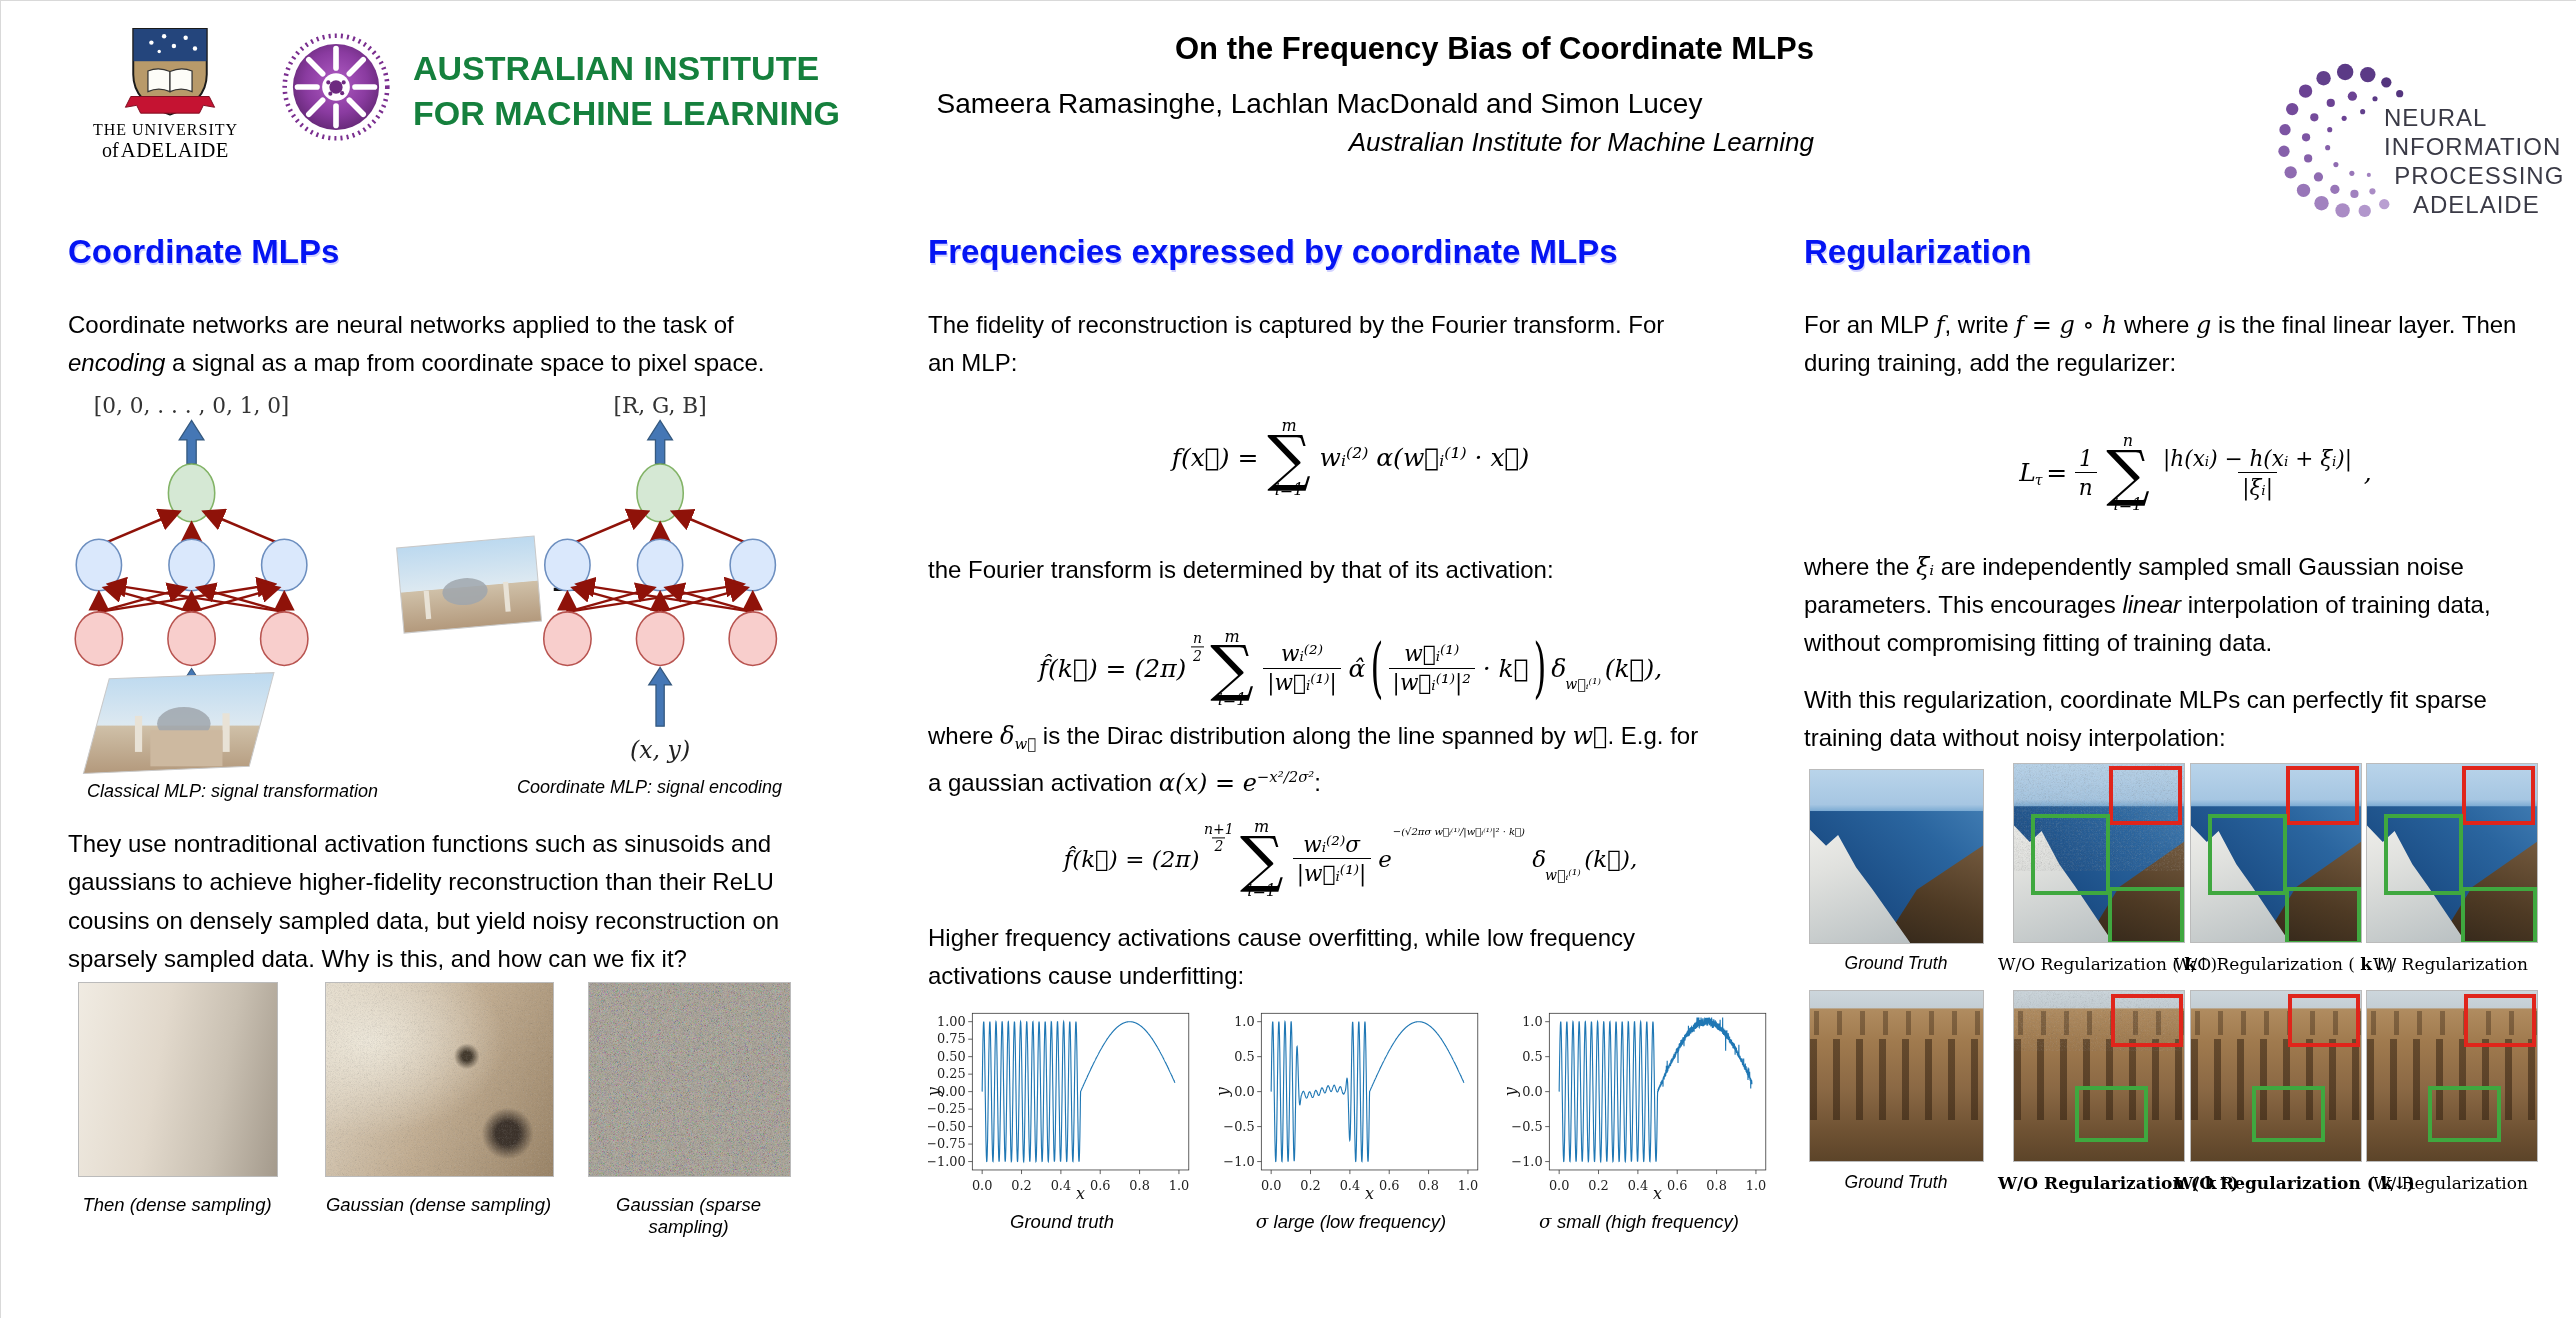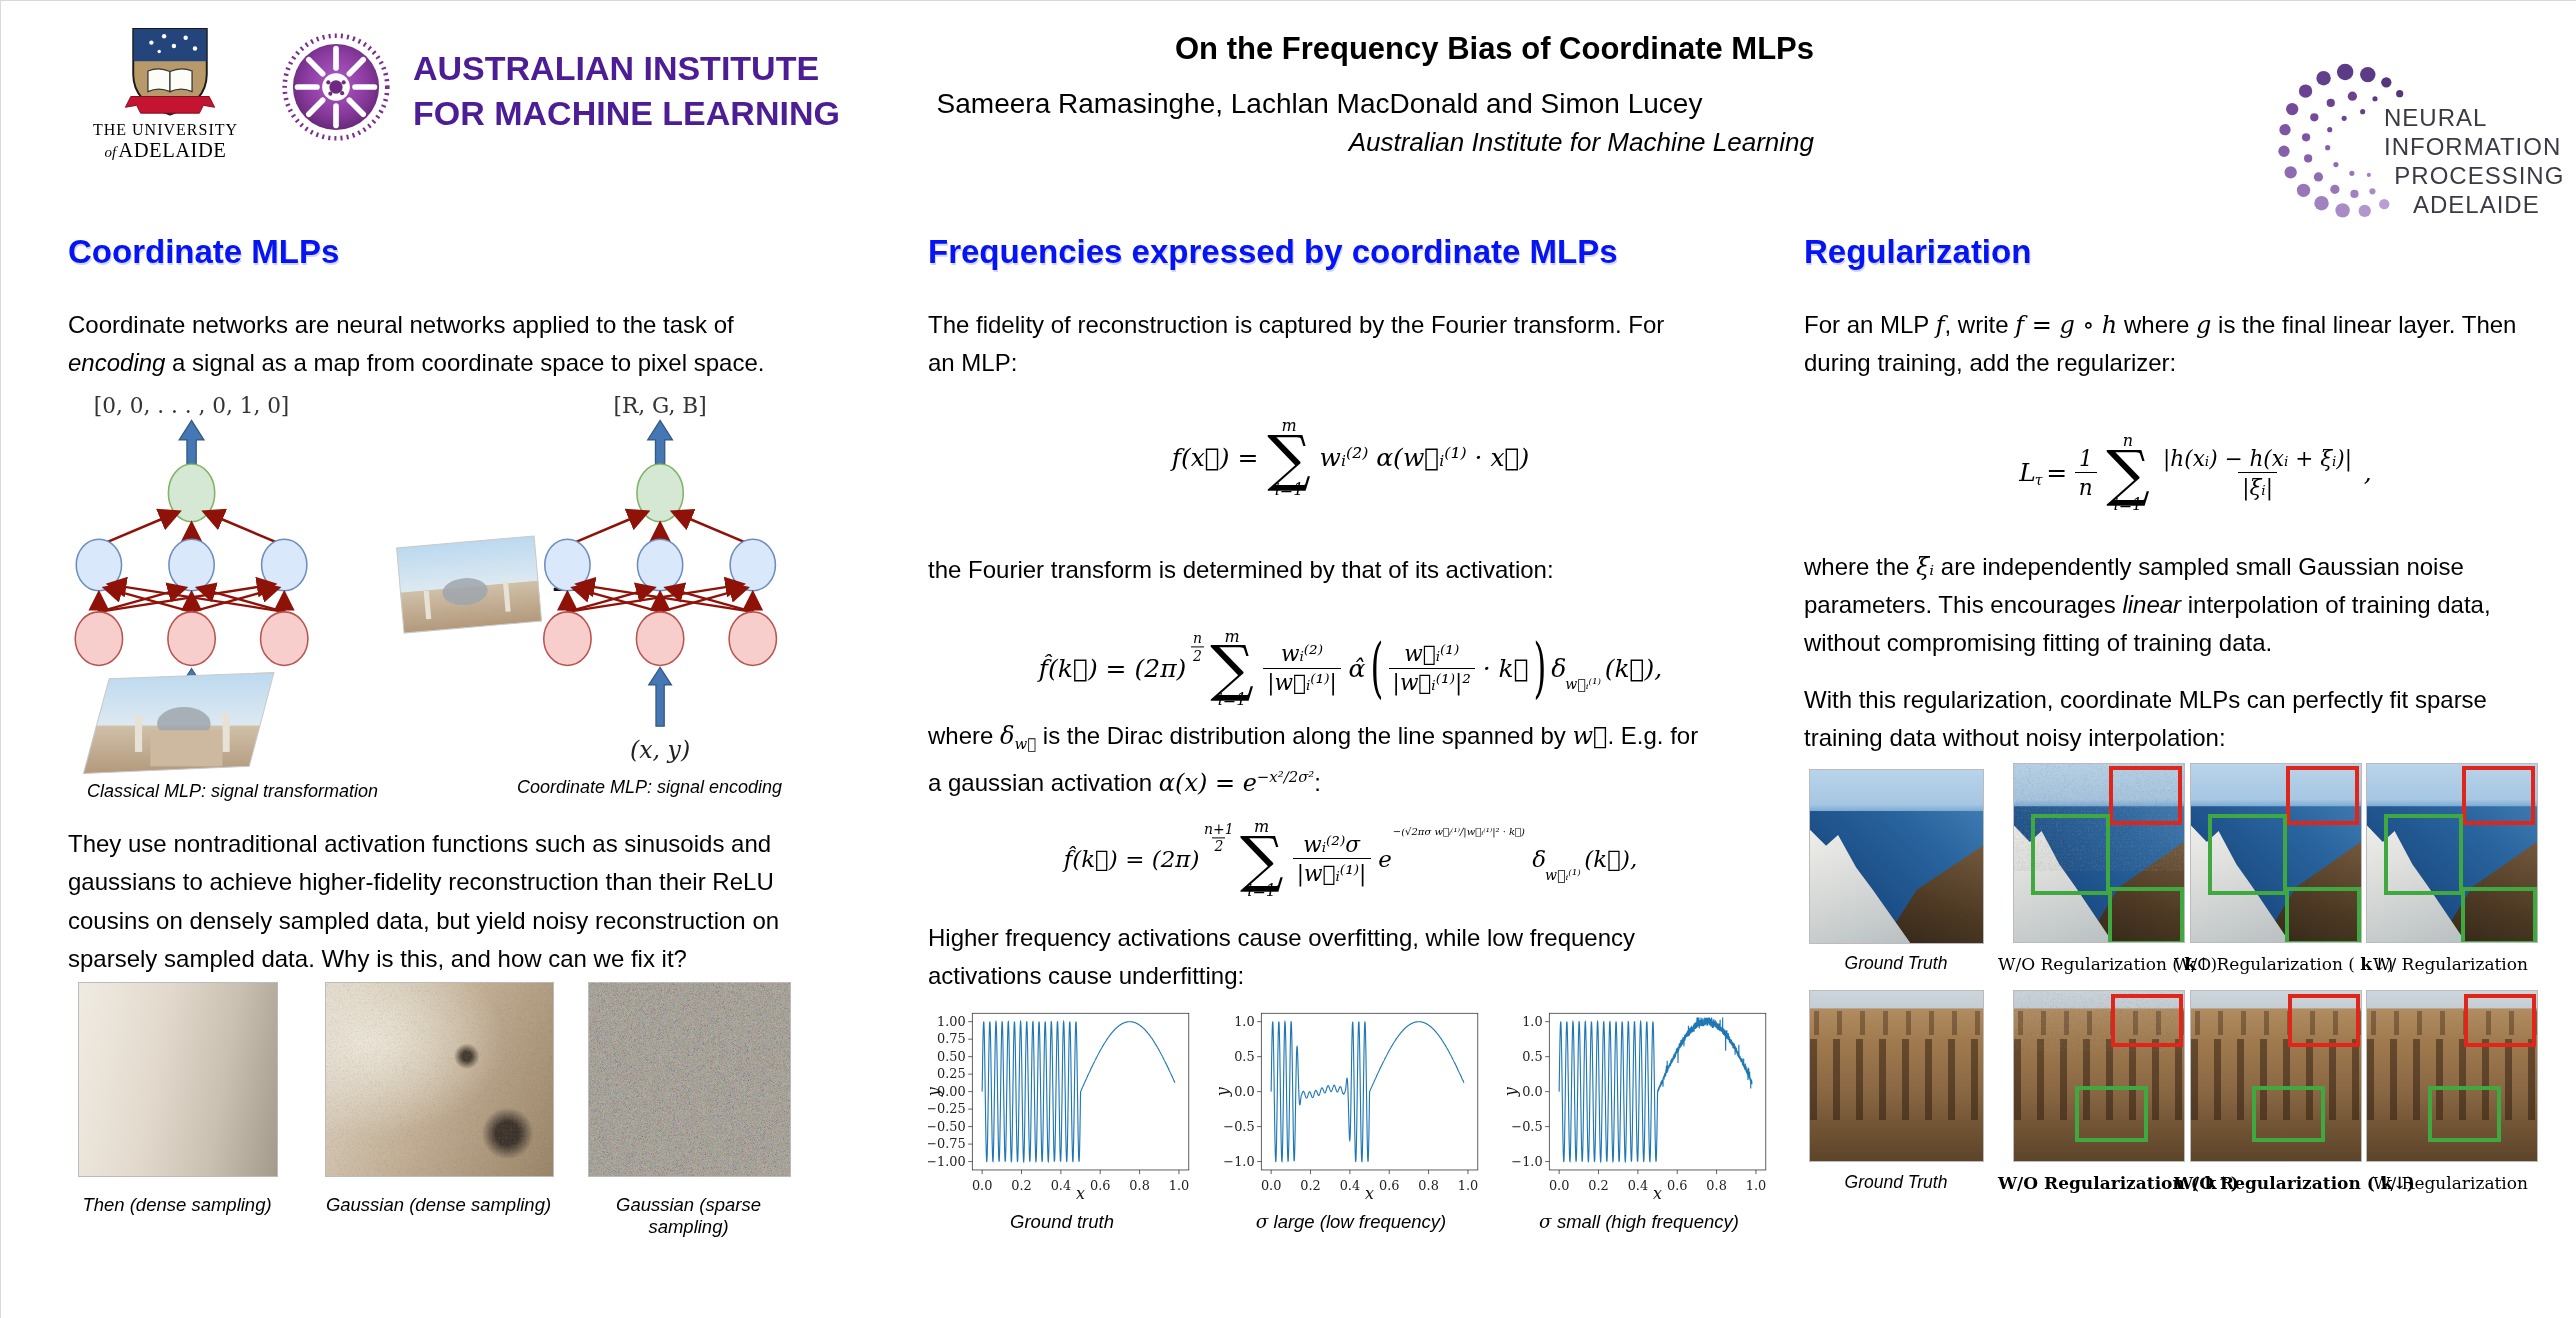--- a/index.html
+++ b/index.html
@@ -2,23 +2,23 @@
 <html style="font-size:8.2px"><head>
 <meta charset="utf-8">
 <style>
   html,body{margin:0;padding:0;background:#888;}
   #poster{position:relative;width:2638px;height:1319px;background:#ffffff;border:1px solid #d9d9d9;
           font-family:"Liberation Sans",sans-serif;color:#000;overflow:hidden;}
   .abs{position:absolute;}
   
   .uofa-text{position:absolute;left:72px;top:120px;width:185px;text-align:center;font-family:"Liberation Serif",serif;}
   .uofa-l1{font-size:16px;letter-spacing:1px;}
-  .uofa-of{font-style:italic;font-size:15px;}
+  .uofa-of{font-size:20px;}
   .uofa-l2{font-size:20.6px;letter-spacing:0.5px;}
-  .aiml-text{position:absolute;left:412px;top:45px;font-weight:800;font-size:34px;line-height:45px;letter-spacing:0px;color:#4c1d95;}
+  .aiml-text{position:absolute;left:412px;top:45px;font-weight:800;font-size:34px;line-height:45px;letter-spacing:0px;color:#15803d;}
   .title{position:absolute;left:824px;top:30px;width:989px;text-align:right;font-size:31px;font-weight:bold;}
   .authors{position:absolute;left:824px;top:87px;width:989px;text-align:center;font-size:28px;}
   .affil{position:absolute;left:824px;top:126px;width:989px;text-align:right;font-size:26px;font-style:italic;}
   .nips-text{position:absolute;left:2383px;top:102px;font-size:24px;line-height:29px;letter-spacing:1px;color:#3a3a46;}
   .nips-text div:nth-child(3){padding-left:10.3px;}
   .nips-text div:nth-child(4){padding-left:29px;}
   
   .colhead{position:absolute;font-size:33px;font-weight:bold;color:#0414f3;text-shadow:1px 1.5px 0 rgba(130,130,255,.35);}
   .para{position:absolute;font-size:24px;line-height:38px;white-space:nowrap;text-align:right;}
   .seg-r{}

